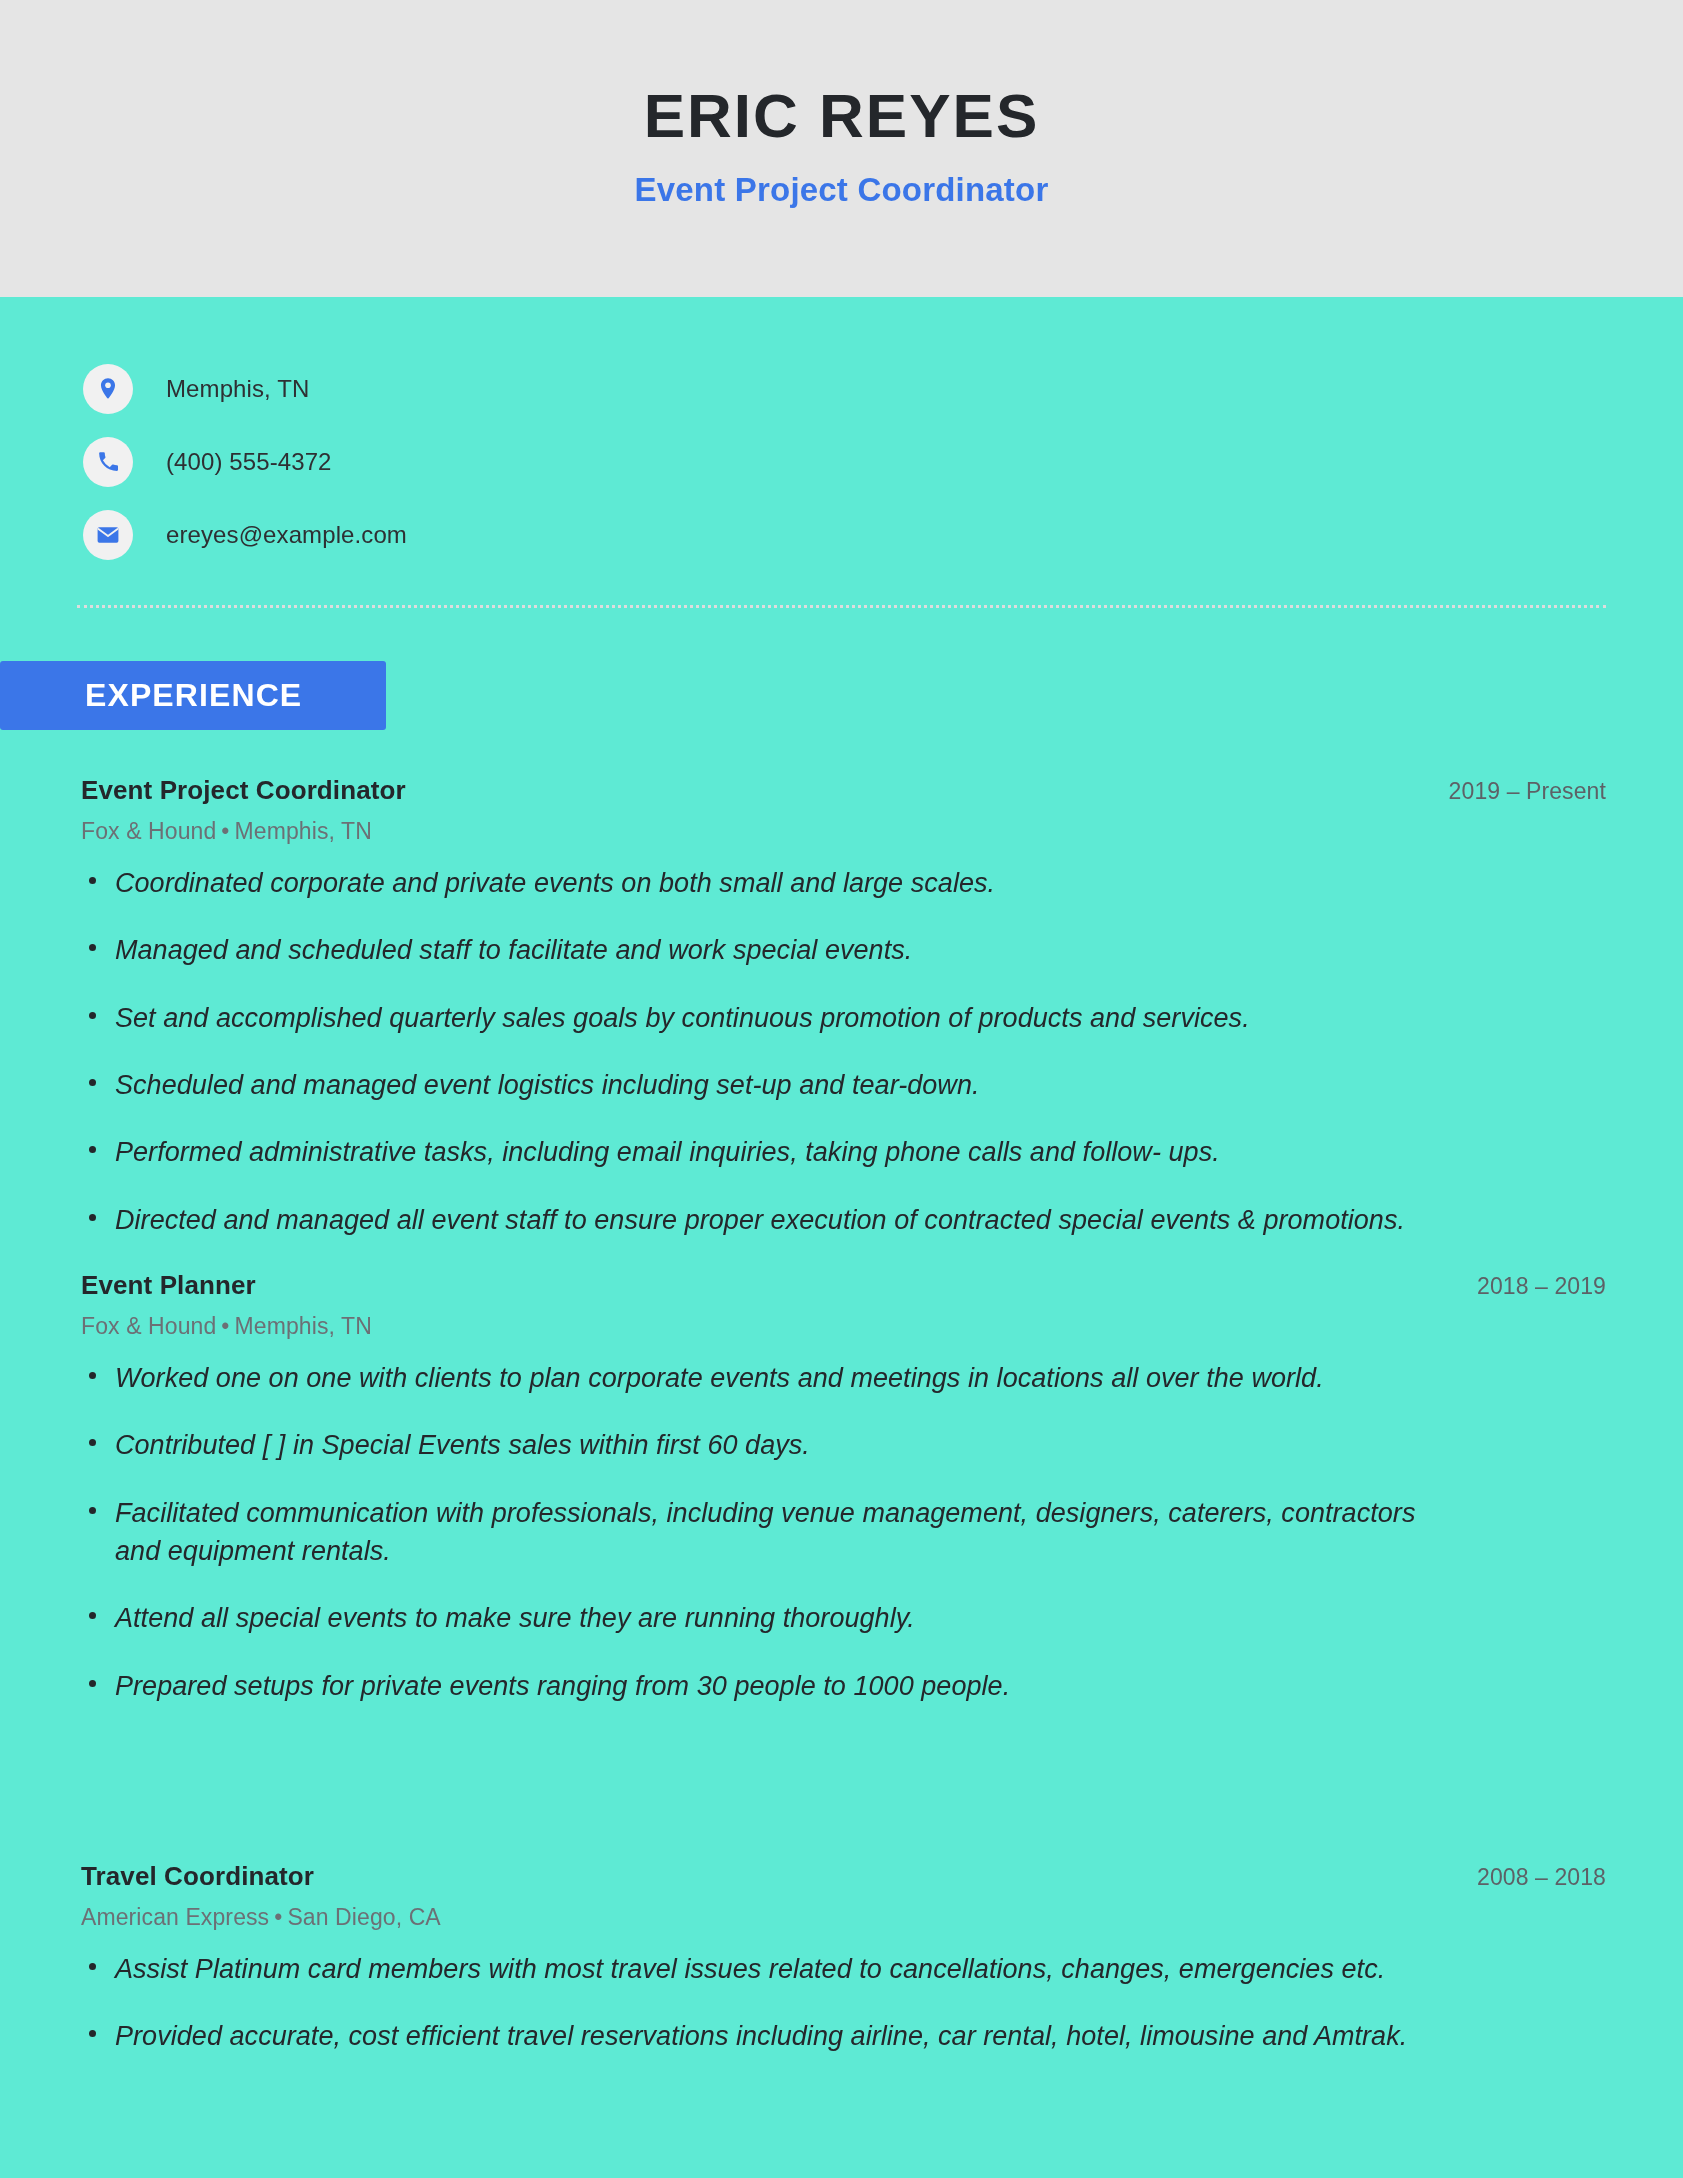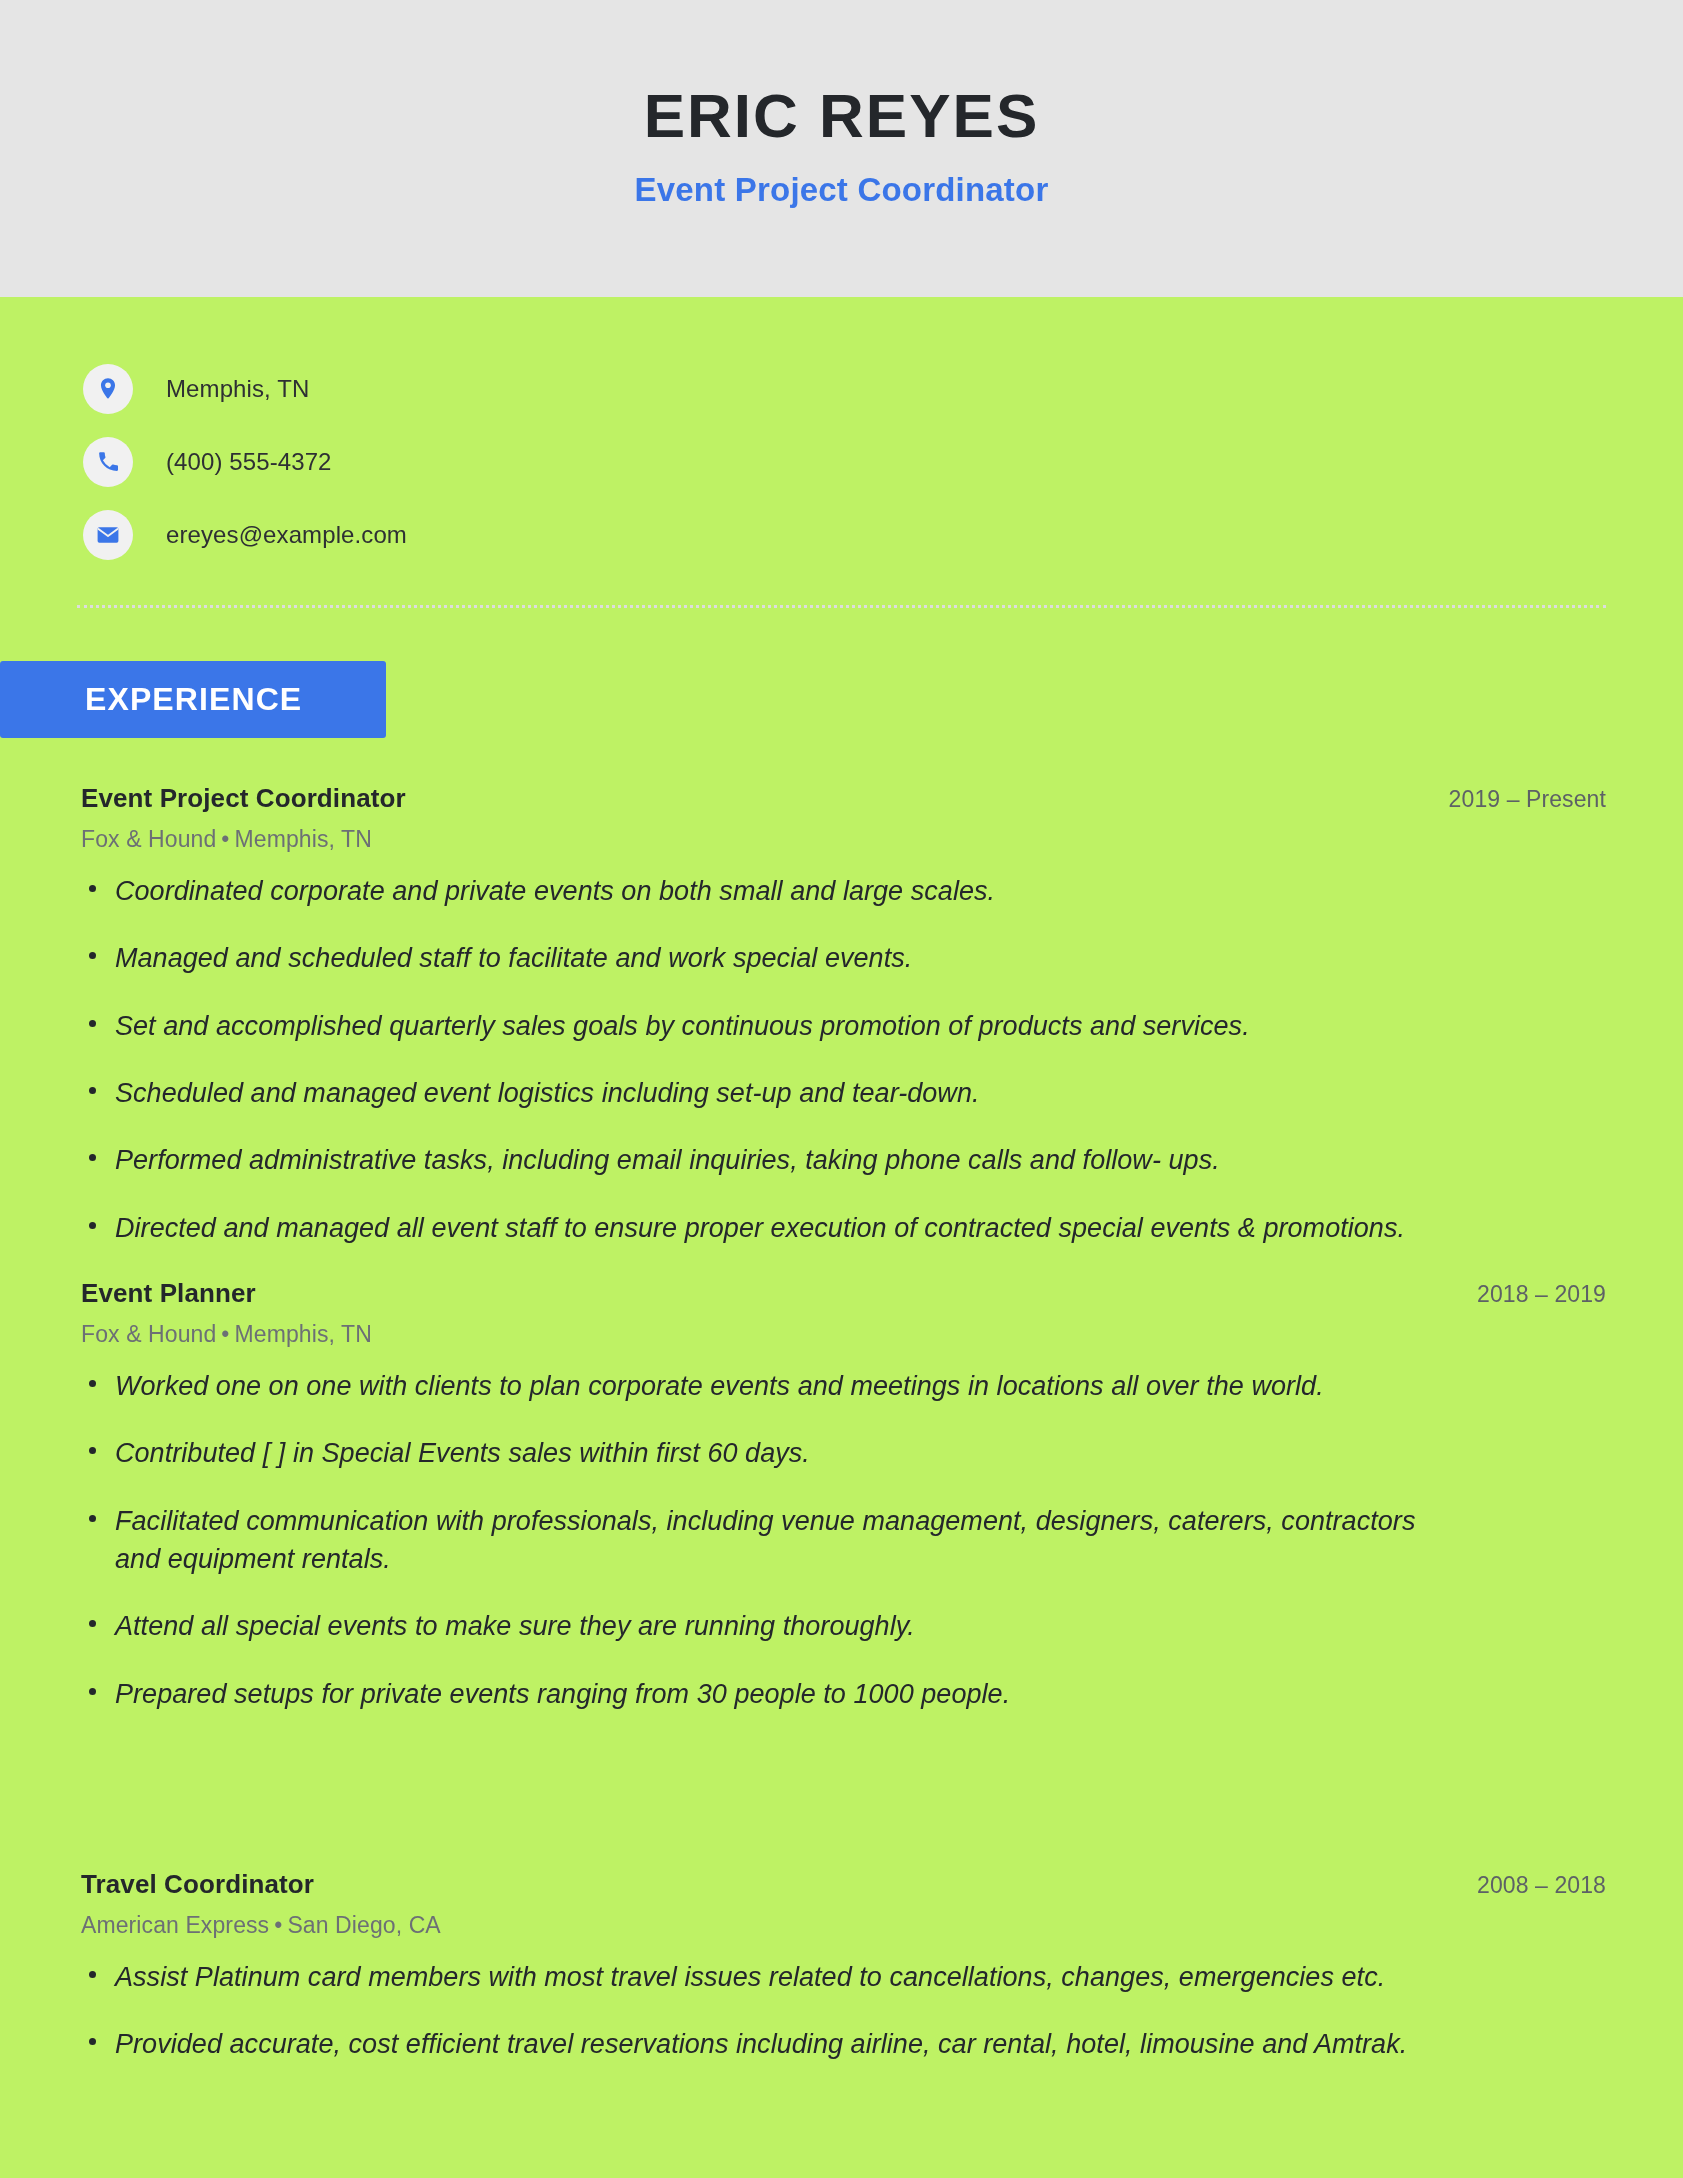--- a/index.html
+++ b/index.html
@@ -10,21 +10,21 @@
     height: 2178px;
     background: #ffffff;
     font-family: "Liberation Sans", sans-serif;
     -webkit-font-smoothing: antialiased;
   }
 
   .page {
     position: relative;
     width: 1683px;
     height: 2178px;
-    background: #bef264;
+    background: #5eead4;
     overflow: hidden;
   }
 
   
   .header-band {
     width: 1683px;
     height: 297px;
     background: #e5e5e5;
     display: flex;
     flex-direction: column;
@@ -86,21 +86,21 @@
   .divider {
     margin: 34px 77px 0 77px;
     border-top: 3px dotted #dddddd;
     height: 0;
   }
 
   
   .section-banner {
     margin-top: 53px;
     width: 386px;
-    height: 77px;
+    height: 69px;
     background: #3b76e8;
     border-radius: 3px;
     display: flex;
     align-items: center;
     padding-left: 85px;
   }
 
   .section-banner-label {
     color: #ffffff;
     font-size: 32px;

